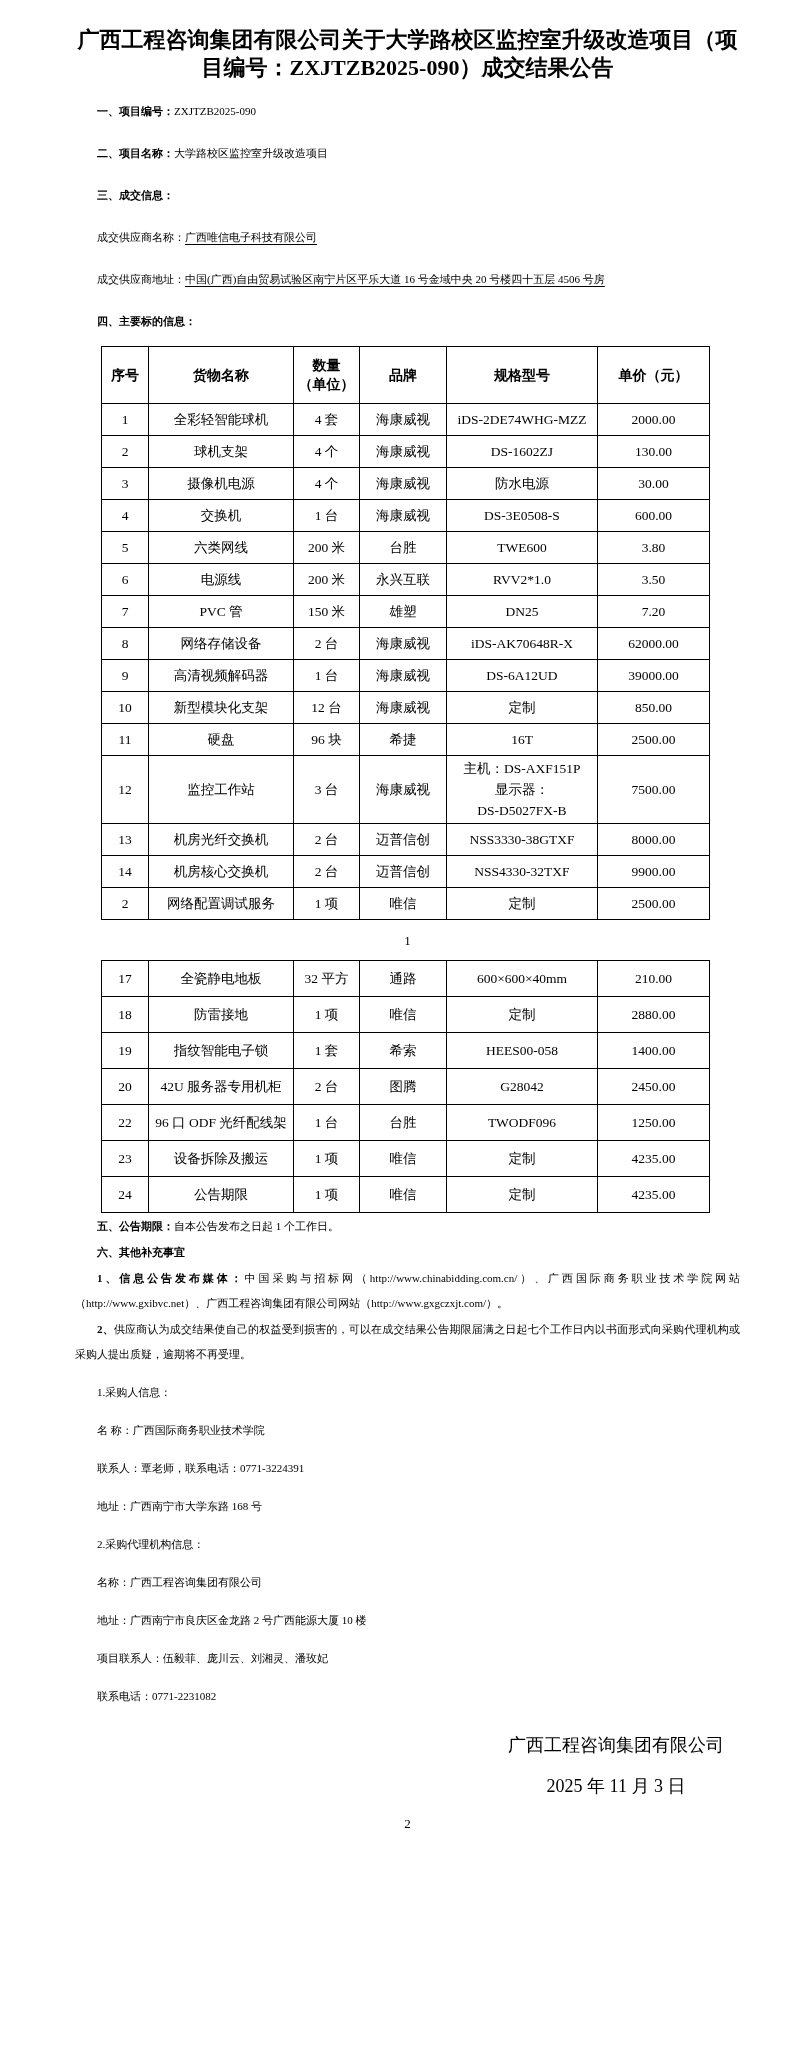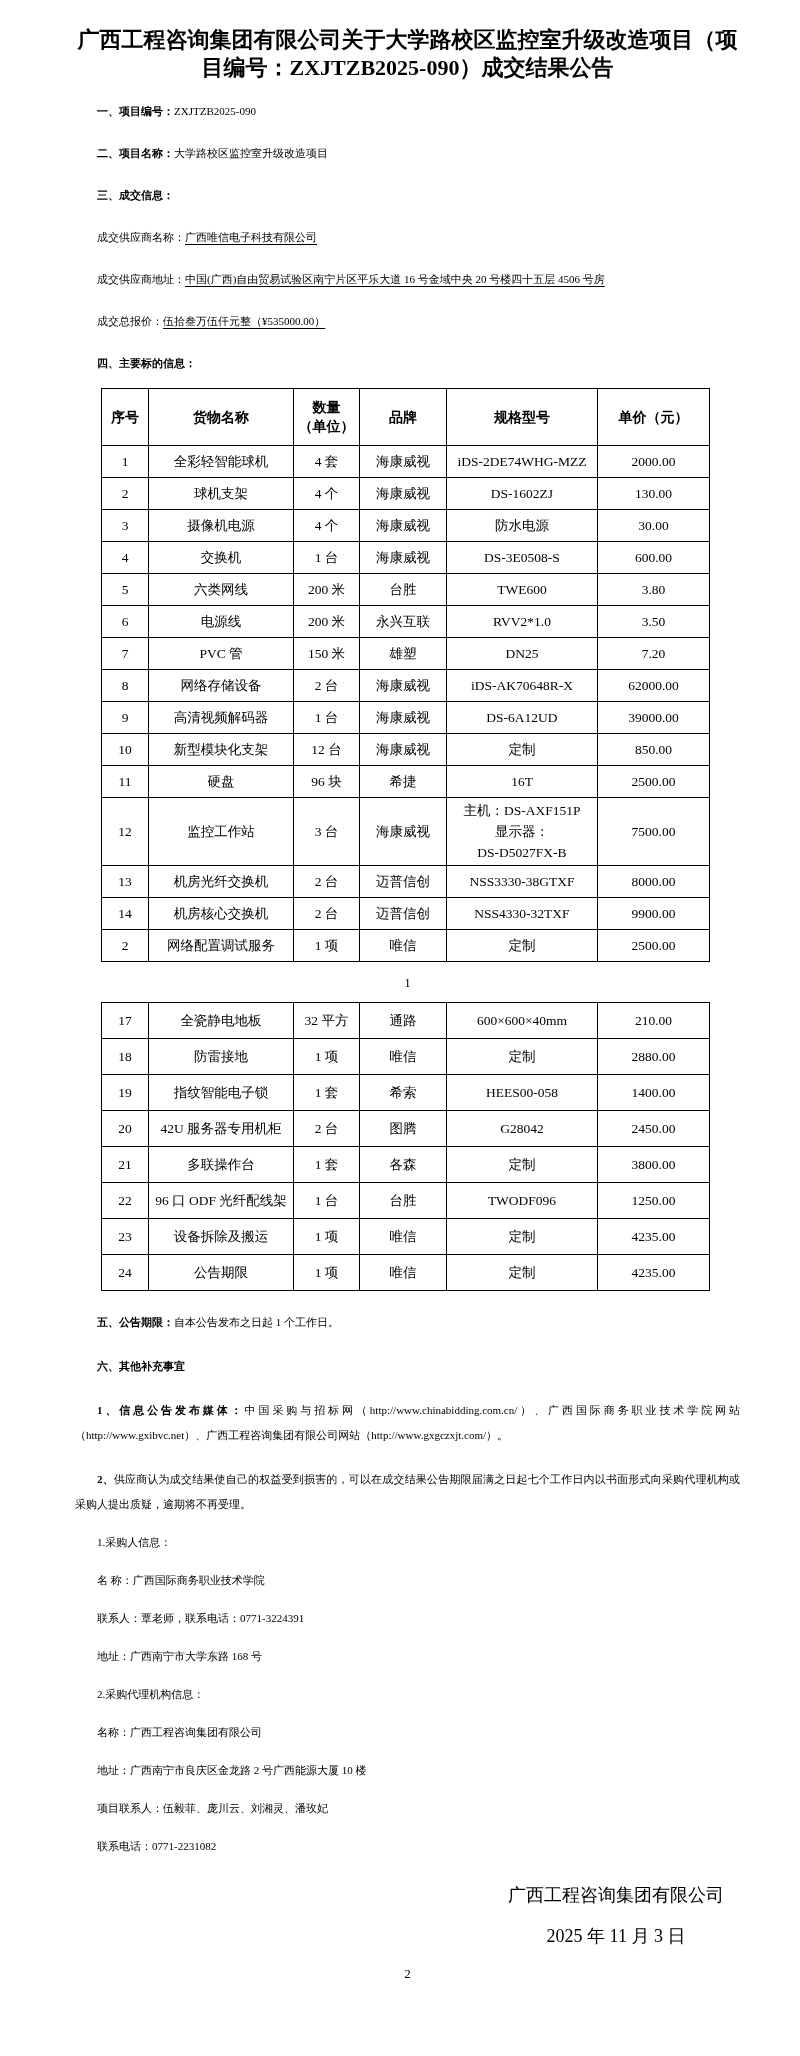--- a/index.html
+++ b/index.html
@@ -7,21 +7,21 @@
     width: 800px; height: 2056px; overflow: hidden;
     background: #ffffff; color: #000;
     font-family: "Liberation Serif", "DejaVu Serif", serif;
   }
   .doc { padding: 26px 60px 0 75px; }
   .title {
     font-size: 22px; line-height: 28px; font-weight: bold;
     text-align: center; margin: 0;
   }
   .p { font-size: 11px; line-height: 25px; margin: 17px 0 0; text-indent: 2em; }
-  .p2 { margin-top: 19px; }
+  .p2 { margin-top: 1px; }
   .p3 { margin-top: 13px; }
   .justify { text-align: justify; }
   .b { font-weight: bold; }
   .u { text-decoration: underline; text-underline-offset: 3px; }
 
   table {
     border-collapse: collapse; table-layout: fixed;
     width: 608px; margin: 12px 0 0 26px;
   }
   #table2 { margin-top: 10px; padding-left: 11px; }
@@ -51,21 +51,20 @@
   <p class="p"><span class="b">一、项目编号：</span><span>ZXJTZB2025-090</span></p>
 
   <p class="p"><span class="b">二、项目名称：</span><span>大学路校区监控室升级改造项目</span></p>
 
   <p class="p"><span class="b">三、成交信息：</span></p>
 
   <p class="p"><span>成交供应商名称：</span><span class="u">广西唯信电子科技有限公司</span></p>
 
   <p class="p justify"><span>成交供应商地址：</span><span class="u">中国(广西)自由贸易试验区南宁片区平乐大道 16 号金域中央 20 号楼四十五层 4506 号房</span></p>
 
-  <p class="p"><span>成交总报价：</span><span class="u">伍拾叁万伍仟元整（¥535000.00）</span></p>
 
   <p class="p"><span class="b">四、主要标的信息：</span></p>
 
   <table id="table1">
     <colgroup>
         <col class="c1">
         <col class="c2">
         <col class="c3">
         <col class="c4">
         <col class="c5">
@@ -263,28 +262,20 @@
 
   <tr>
     <td class="c-seq">20</td>
     <td class="c-name">42U 服务器专用机柜</td>
     <td class="c-qty">2 台</td>
     <td class="c-brand">图腾</td>
     <td class="c-spec">G28042</td>
     <td class="c-price">2450.00</td>
   </tr>
 
-  <tr>
-    <td class="c-seq">21</td>
-    <td class="c-name">多联操作台</td>
-    <td class="c-qty">1 套</td>
-    <td class="c-brand">各森</td>
-    <td class="c-spec">定制</td>
-    <td class="c-price">3800.00</td>
-  </tr>
 
   <tr>
     <td class="c-seq">22</td>
     <td class="c-name">96 口 ODF 光纤配线架</td>
     <td class="c-qty">1 台</td>
     <td class="c-brand">台胜</td>
     <td class="c-spec">TWODF096</td>
     <td class="c-price">1250.00</td>
   </tr>
 

